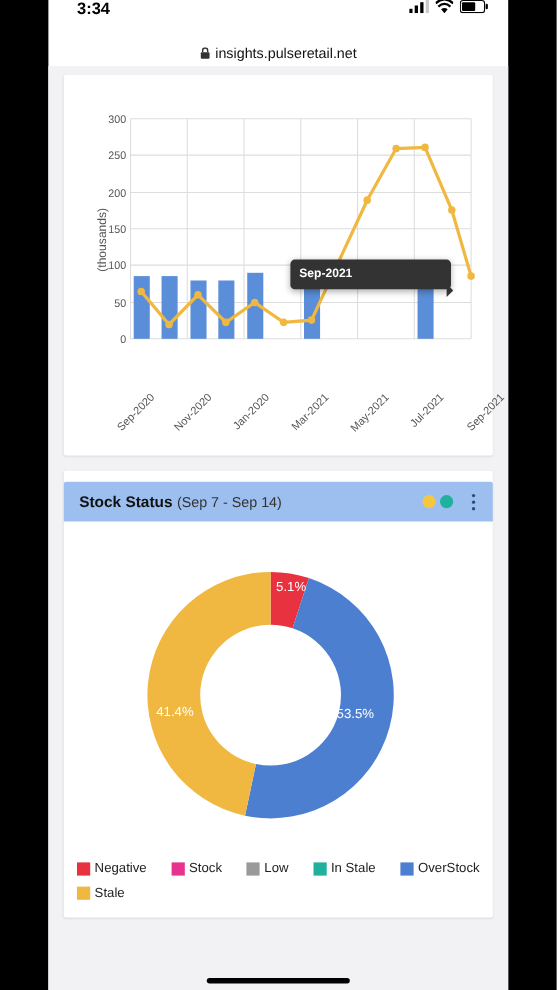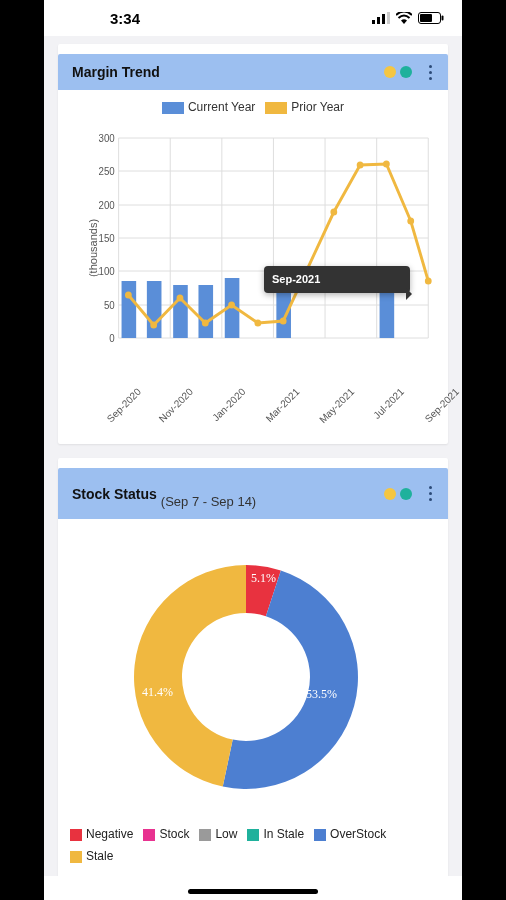--- a/index.html
+++ b/index.html
@@ -9,22 +9,22 @@
     font-family: -apple-system, "Helvetica Neue", Arial, sans-serif;
     overflow: hidden;
     position: relative;
   }
   .phone-screen {
     position: absolute; left: 44px; top: 0; width: 418px; height: 900px;
     background: #fff;
   }
   
   .statusbar {
-    height: 36px; display: flex; align-items: center; justify-content: space-between;
-    padding: 0 18px 0 26px; font-weight: 600; font-size: 15px; margin-left: 40px;
+    height: 36px; display: flex; align-items: flex-start; justify-content: space-between;
+    padding: 0 18px 0 26px; font-weight: 600; font-size: 15px;
   }
   .status-icons { display:flex; align-items:center; gap:6px; }
   .status-icons svg { display:block; }
   .urlbar {
     height: 24px; display:flex; align-items:center; justify-content:center;
     gap:5px; font-size:13px; color:#111;
   }
   .content {
     padding: 8px 14px 0 14px;
     background: #f2f2f5;
@@ -36,21 +36,21 @@
     box-shadow: 0 1px 2px rgba(0,0,0,.08);
   }
   .card .spacer-top { height:10px; }
   .card-header {
     background:#9cbff0;
     display:flex; align-items:center;
     padding:10px 10px 10px 14px;
     border-radius:2px 2px 0 0;
   }
   .card-header .title { font-size:14px; font-weight:700; color:#111; }
-  .card-header .subtitle { font-size:13px; color:#333; font-weight:400; margin-left:4px;margin-top:16px;}
+  .card-header .subtitle { font-size:13px; color:#333; font-weight:400; margin-left:4px;}
   .dot { width:12px; height:12px; border-radius:50%; display:inline-block; }
   .dot.yellow { background:#f5c642; }
   .dot.teal { background:#1fb19c; margin-left:4px;}
   .dots-group { margin-left:auto; display:flex; align-items:center; }
   .kebab { width:16px; display:flex; flex-direction:column; align-items:center; gap:3px; margin-left:10px;}
   .kebab span { width:3px; height:3px; background:#2b4a77; border-radius:50%; display:block; }
   
   .chart-body { padding:10px 10px 14px 10px; }
   .legend-row { display:flex; justify-content:center; gap:10px; font-size:12px; color:#333; margin-bottom:4px;}
   .swatch { width:22px; height:12px; display:inline-block; vertical-align:middle; margin-right:4px;}
@@ -66,24 +66,24 @@
   .tooltip .tt-sw { width:10px; height:10px; display:inline-block; margin-right:4px; vertical-align:middle;}
   .tooltip .tt-sw.blue { background:#5a8ed8; border:1px solid #fff;}
   .tooltip .tt-sw.gold { background:#f0b840; border:1px solid #fff;}
   .tooltip::after {
     content:""; position:absolute; right:-8px; top:22px;
     border:6px solid transparent; border-left-color:#333;
   }
   .xlabels { position:relative; height:52px; font-size:10px; color:#555;}
   .xlabels span { position:absolute; transform: rotate(-45deg); transform-origin: top right; white-space:nowrap; }
   
-  .donut-wrap { display:flex; justify-content:center; padding:18px 14px 6px 0;font-family:Liberation Serif, serif;}
+  .donut-wrap { display:flex; justify-content:center; padding:18px 14px 6px 0;}
   .donut { position:relative; width:280px; height:280px; }
   .donut-label { position:absolute; font-size:12px; color:#fff; font-weight:400; }
-  .pie-legend { display:flex; flex-wrap:wrap; justify-content:flex-start; gap:8px 10px; font-size:12px; color:#222; padding:4px 12px 16px 12px;}
+  .pie-legend { display:flex; flex-wrap:wrap; justify-content:space-between; gap:8px 10px; font-size:12px; color:#222; padding:4px 12px 16px 12px;}
   .pie-legend .sw { width:12px; height:12px; display:inline-block; margin-right:4px; vertical-align:middle;}
   .sw.neg{background:#e8323f;} .sw.short{background:#e83290;} .sw.low{background:#9a9a9a;}
   .sw.inr{background:#1fb19c;} .sw.over{background:#4d7fd1;} .sw.stale{background:#f0b840;}
   
   .home-ind { position:absolute; bottom:6px; left:50%; transform:translateX(-50%); width:130px; height:5px; background:#000; border-radius:3px;}
 </style>
 </head>
 <body>
 
 <div class="phone-screen">
@@ -103,42 +103,33 @@
           <path d="M0 3 Q8 -4 16 3" stroke="#000" stroke-width="2" fill="none"></path>
         </svg>
       <svg width="26" height="12" viewBox="0 0 26 12">
           <rect x="0.5" y="0.5" width="22" height="11" rx="2.5" stroke="#000" fill="none"></rect>
           <rect x="2" y="2" width="12" height="8" rx="1" fill="#000"></rect>
           <rect x="23.5" y="3.5" width="2" height="5" rx="1" fill="#000"></rect>
         </svg>
     </div>
   </div>
 
+  <div class="urlbar">
+    <svg width="9" height="11" viewBox="0 0 9 11">
+        <rect x="0.5" y="4.5" width="8" height="6" rx="1" fill="#333"></rect>
+        <path d="M2.2 4.5 V3 a2.3 2.3 0 0 1 4.6 0 V4.5" stroke="#333" stroke-width="1.3" fill="none"></path>
+      </svg>
+    <span>insights.pulseretail.net</span>
+  </div>
 
   <div class="content">
 
     <div class="card">
       <div class="spacer-top"></div>
-      <div class="card-header">
-        <span class="title">Margin Trend</span>
-        <div class="dots-group">
-          <span class="dot yellow"></span>
-          <span class="dot teal"></span>
-        </div>
-        <div class="kebab">
-            <span></span>
-            <span></span>
-            <span></span>
-          </div>
-      </div>
       <div class="chart-body">
-        <div class="legend-row">
-          <span><span class="swatch blue"></span><span>Current Year</span></span>
-          <span><span class="swatch gold"></span><span>Prior Year</span></span>
-        </div>
         <div class="plot">
           <svg width="100%" height="100%" viewBox="0 0 380 260" preserveAspectRatio="none">
 
             <g stroke="#ddd" stroke-width="1">
               <line x1="52" x2="370" y1="20" y2="20"></line>
               <line x1="52" x2="370" y1="53" y2="53"></line>
               <line x1="52" x2="370" y1="87" y2="87"></line>
               <line x1="52" x2="370" y1="120" y2="120"></line>
               <line x1="52" x2="370" y1="153" y2="153"></line>
               <line x1="52" x2="370" y1="187" y2="187"></line>

